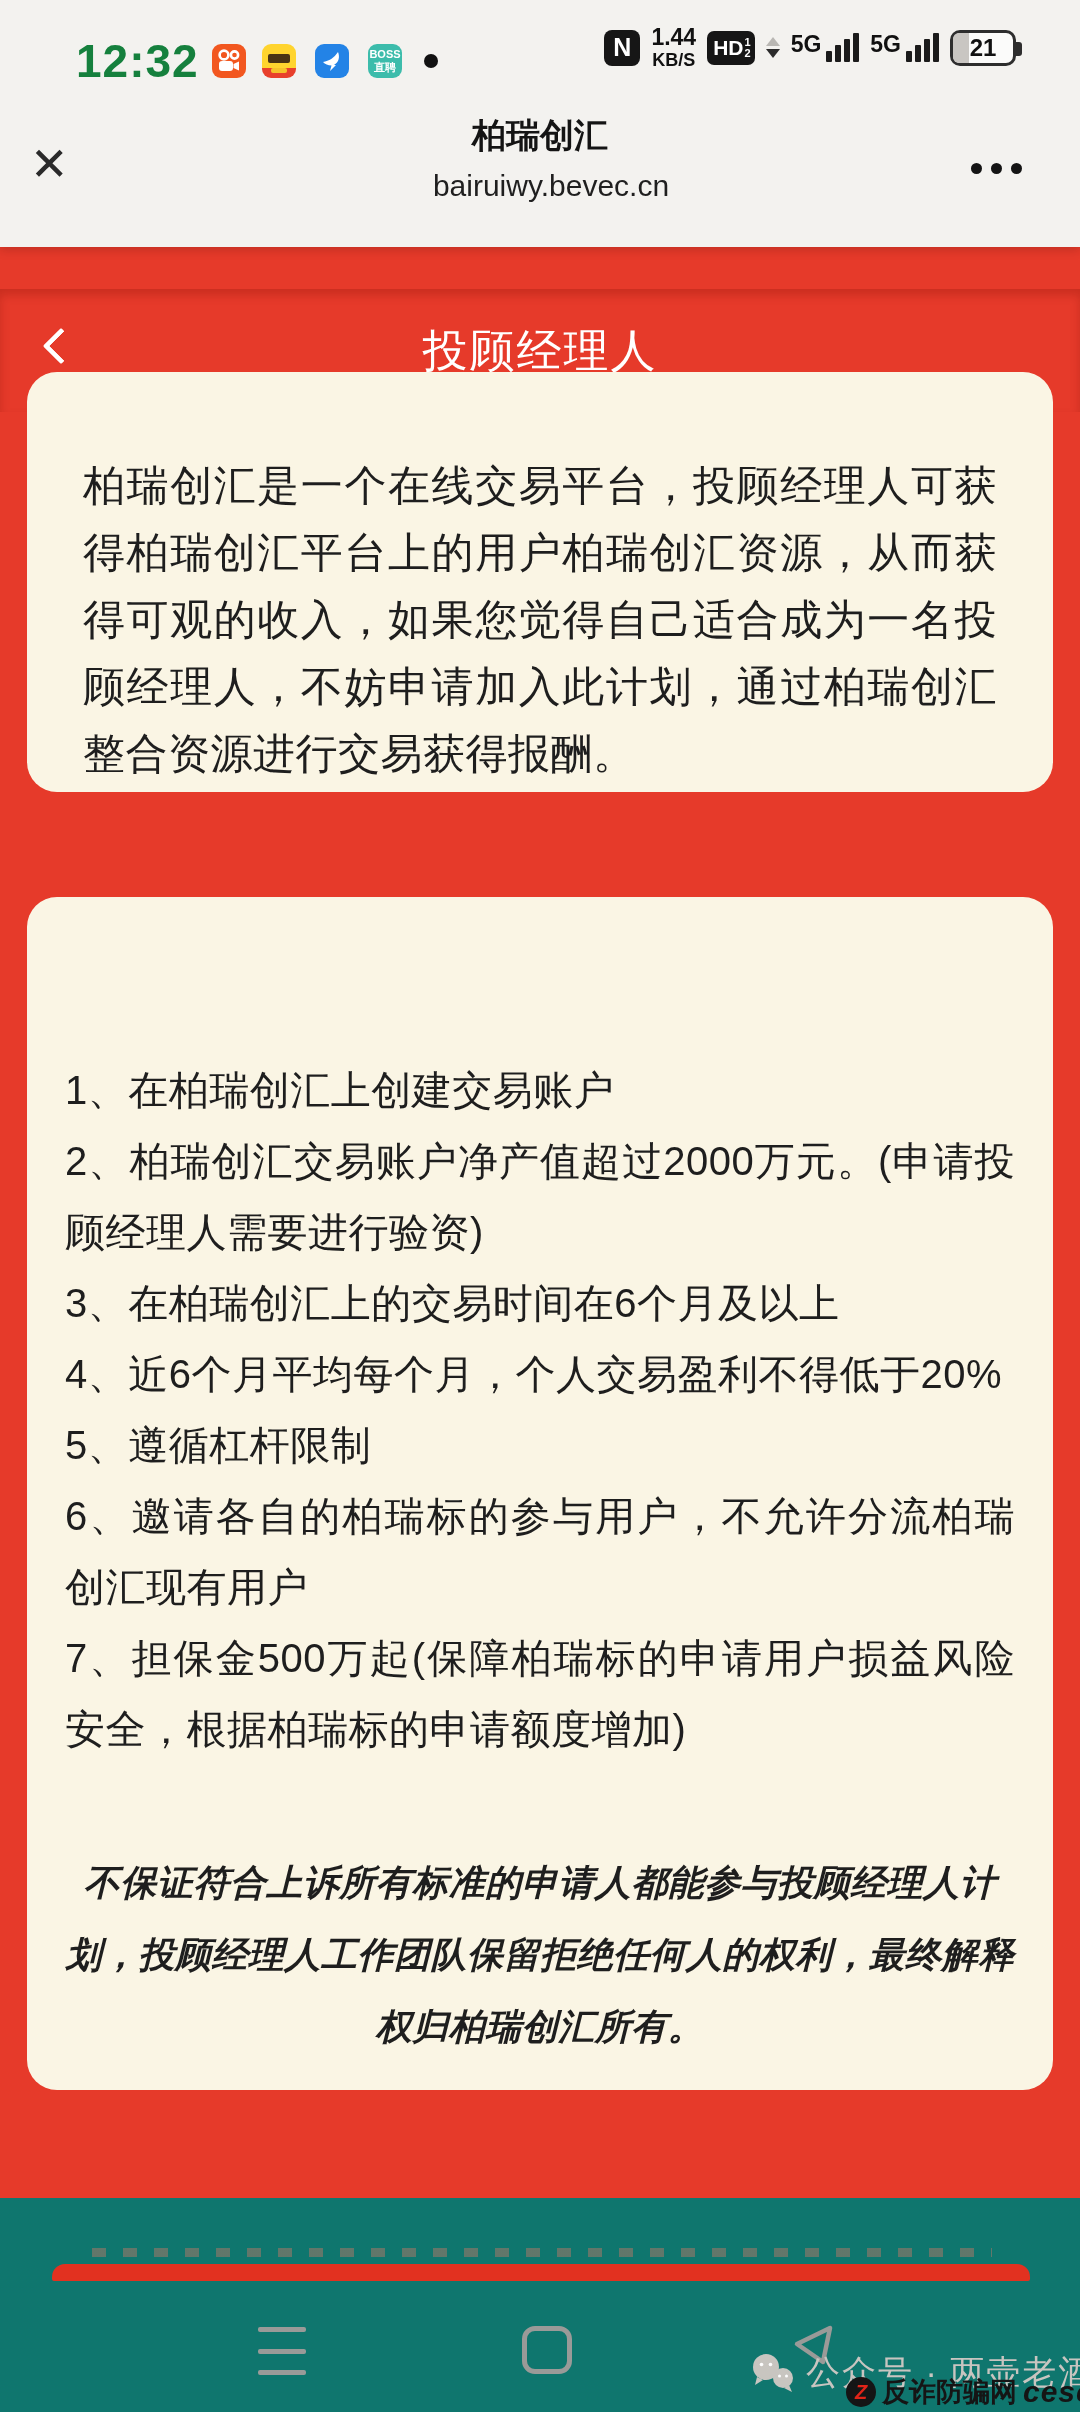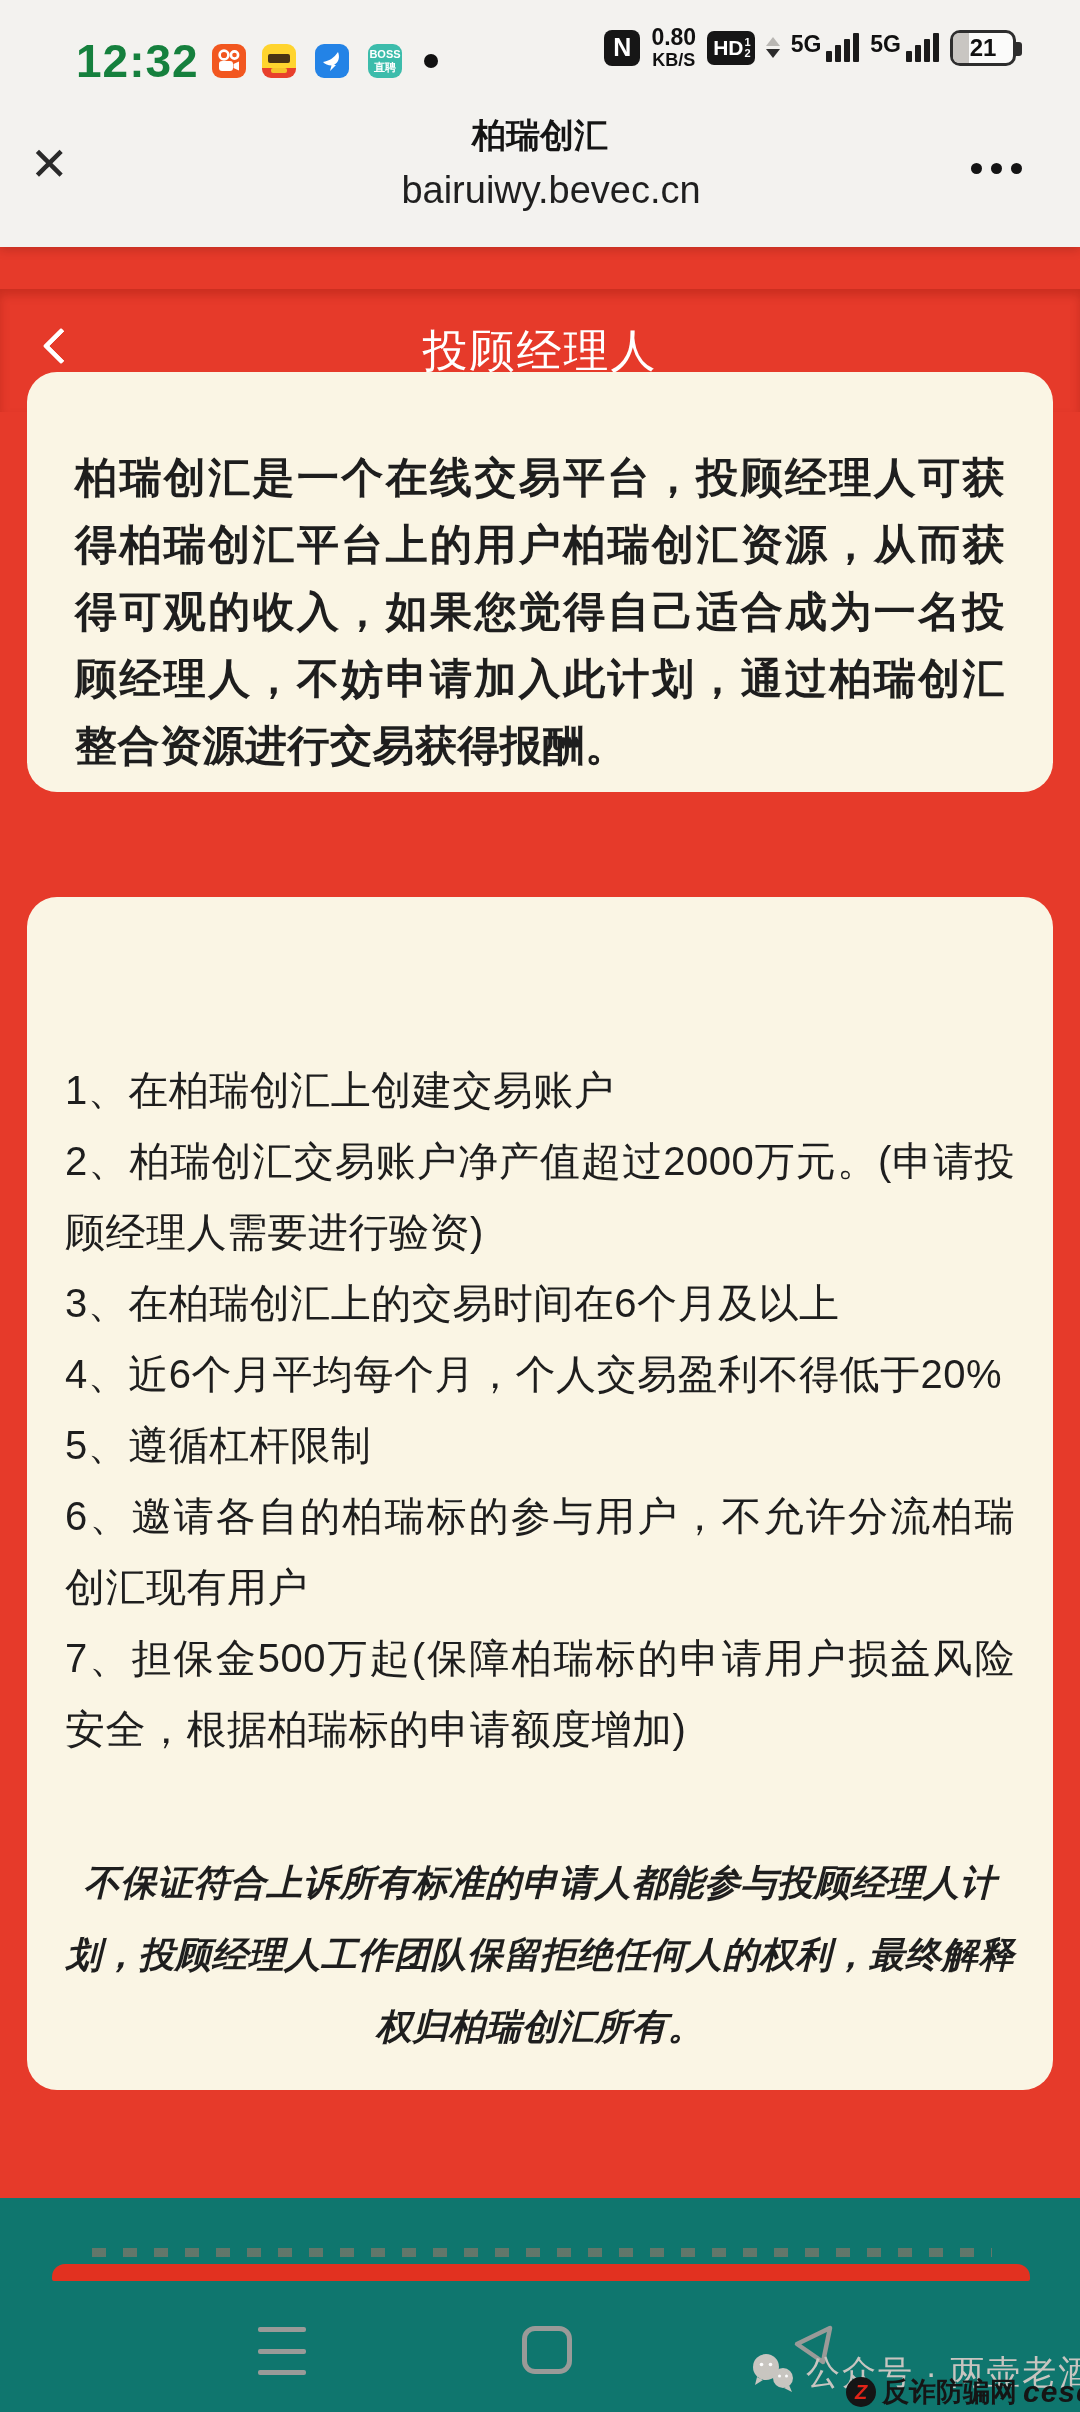--- a/index.html
+++ b/index.html
@@ -38,33 +38,33 @@
   .battery{position:relative;width:66px;height:36px;border:3px solid #2e2e2e;border-radius:10px;background:#fbfbfa;display:flex;align-items:center;justify-content:center;}
   .battery .fill{position:absolute;left:0;top:0;bottom:0;width:26%;background:#c9c6c2;border-radius:6px 0 0 6px;}
   .battery b{position:relative;font-size:24px;font-weight:600;color:#111;}
   .battery .nub{position:absolute;right:-9px;top:9px;width:6px;height:14px;background:#2e2e2e;border-radius:0 3px 3px 0;}
 
   
   .titlebar{position:absolute;top:95px;left:0;width:1080px;height:152px;background:#f3f2ef;z-index:5;box-shadow:0 3px 9px rgba(90,20,10,.25);}
   .tb-close{position:absolute;left:30px;top:46px;font-size:46px;font-weight:300;color:#2a2a2a;line-height:1;cursor:pointer;}
   .tb-center{position:absolute;left:0;right:0;top:18px;text-align:center;}
   .tb-title{font-size:34px;font-weight:600;color:#141414;}
-  .tb-url{margin-top:10px;font-size:38px;color:#1f1f1f;padding-left:22px;}
+  .tb-url{margin-top:10px;font-size:30px;color:#1f1f1f;padding-left:22px;}
   .tb-menu{position:absolute;right:58px;top:68px;display:flex;gap:9px;cursor:pointer;}
   .tb-menu i{width:11px;height:11px;border-radius:50%;background:#141414;}
 
   
   .redbody{position:absolute;top:247px;left:0;width:1080px;height:1951px;background:#e63a2a;}
   .appheader{position:absolute;top:0;left:0;right:0;height:123px;box-shadow:inset 0 6px 10px rgba(120,10,0,.25);margin-top:42px;}
   .ah-title{text-align:center;line-height:123px;font-size:45px;color:#fff;font-weight:500;letter-spacing:2px;}
   .ah-back{position:absolute;left:48px;top:44px;width:26px;height:26px;border-left:5px solid #fff;border-bottom:5px solid #fff;transform:rotate(45deg);border-radius:2px;cursor:pointer;}
 
   .card{position:absolute;left:27px;width:1026px;background:#faf5e4;border-radius:30px;color:#1e1e1e;}
   .card1{top:125px;height:420px;}
-  .card1 p{margin:8px;padding:64px 40px 0;font-size:42px;line-height:67px;font-weight:700;text-align:justify;letter-spacing:.5px;}
+  .card1 p{margin:16px;padding:64px 40px 0;font-size:42px;line-height:67px;font-weight:400;text-align:justify;letter-spacing:.5px;}
   .card2{top:650px;height:1193px;}
   .req-list{padding:158px 38px 0;font-size:40px;line-height:71px;font-weight:500;text-align:justify;letter-spacing:.5px;}
   .disclaimer{margin:82px 34px 0;font-size:36px;line-height:72px;font-weight:700;font-style:italic;text-align:center;letter-spacing:.5px;}
 
   
   .bottomarea{position:absolute;top:2198px;left:0;width:1080px;height:214px;background:#0f766e;}
   .perforation{position:absolute;top:50px;left:92px;width:900px;height:9px;
     background:repeating-linear-gradient(90deg,rgba(233,120,100,.38) 0 14px,transparent 14px 31px);}
   .ribbon{position:absolute;top:66px;left:52px;right:50px;height:17px;background:#e23120;border-radius:13px 13px 2px 2px;}
   .nav-menu{position:absolute;left:258px;top:129px;width:48px;height:48px;display:flex;flex-direction:column;justify-content:space-between;cursor:pointer;}
@@ -110,21 +110,21 @@
     <span class="appicon icon-boss">
       <i>BOSS</i>
       <i>直聘</i>
     </span>
 
     <span class="notifdot"></span>
 
     <div class="sb-right">
       <span class="nfc">N</span>
       <span class="speed">
-        <b>0.80</b>
+        <b>1.44</b>
         <i>KB/S</i>
       </span>
       <span class="hd">
         <b>HD</b>
         <span class="hdnum">
           <i>1</i>
           <i>2</i>
         </span>
       </span>
       <span class="updown">

